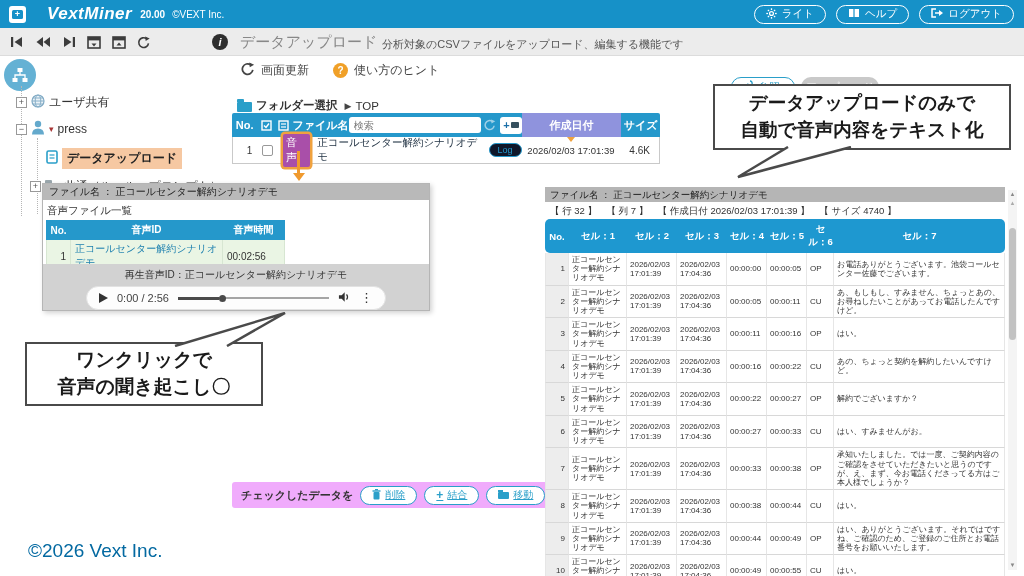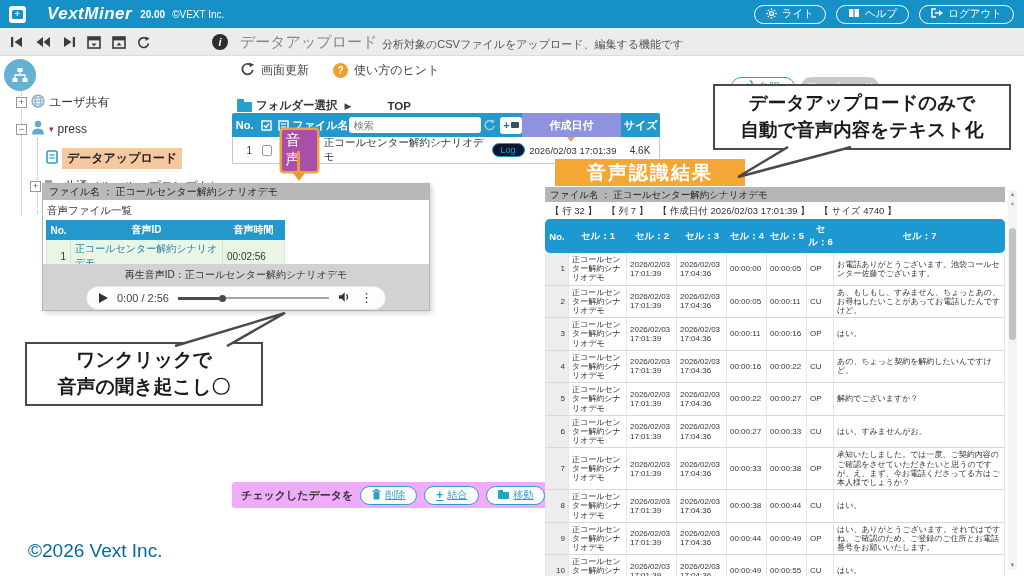--- a/index.html
+++ b/index.html
@@ -41,40 +41,40 @@
   
   .refresh-link { position:absolute; left:241px; top:62px; display:flex; align-items:center; gap:6px; font-size:12px; color:#444; cursor:pointer; z-index:3;}
   .hint-link { position:absolute; left:333px; top:62px; display:flex; align-items:center; gap:6px; font-size:12px; color:#444; cursor:pointer; z-index:3;}
   .q-circle { width:15px; height:15px; border-radius:50%; background:#f0a028; color:#fff; font-size:10px; font-weight:bold; display:flex; align-items:center; justify-content:center; }
   .btn-browse { position:absolute; left:731px; top:77px; width:64px; height:20px; border:1.5px solid #2a9fc9; border-radius:11px; background:#fff; color:#2a9fc9; font-size:11px; display:flex; align-items:center; justify-content:center; gap:4px; cursor:pointer; font-family:inherit; z-index:3;}
   .btn-upload { position:absolute; left:801px; top:77px; width:78px; height:20px; border:none; border-radius:11px; background:#c9c9c9; color:#fff; font-size:11px; display:flex; align-items:center; justify-content:center; cursor:pointer; font-family:inherit; z-index:3;}
   .folder-row { position:absolute; left:237px; top:98px; display:flex; align-items:center; gap:4px; font-size:11.5px; color:#333; font-weight:bold; z-index:3;}
   .folder-ic { width:15px; height:10px; background:#2a9fc9; border-radius:1px; position:relative; margin-top:2px;}
   .folder-ic::before { content:''; position:absolute; left:0; top:-3px; width:7px; height:3px; background:#2a9fc9; border-radius:1px 1px 0 0; }
   .path-arrow { font-size:9px; color:#444; margin-left:3px; }
-  .path-top { font-weight:bold; color:#333; cursor:pointer;margin-left:32px; }
+  .path-top { font-weight:normal; color:#333; cursor:pointer; }
 
   
   .file-table { position:absolute; left:232px; top:113px; width:428px; z-index:3; }
   .ft-head { height:24px; background:#2598cb; border-radius:2px 2px 0 0; display:flex; align-items:center; color:#fff; font-size:11px; font-weight:bold; }
   .ft-no { width:26px; text-align:center; }
   .ft-ic { width:18px; display:flex; justify-content:center; }
   .ft-fn { width:58px; text-align:center; }
   .ft-search { width:132px; height:16px; border:none; border-radius:3px; font-size:10px; padding:0 5px; color:#333; font-family:inherit; }
   .ft-refresh { width:18px; display:flex; justify-content:center; opacity:.65; cursor:pointer;}
   .ft-add { width:22px; height:17px; background:#fff; border:none; border-radius:3px; margin-left:2px; display:flex; align-items:center; justify-content:center; gap:1px; cursor:pointer; }
   .ft-add .plus { color:#1b6fa8; font-weight:bold; font-size:11px; line-height:10px;}
   .ft-add .mini-folder { width:8px; height:6px; background:#35505e; border-radius:1px; }
   .ft-created { width:102px; height:24px; background:#8f93dd; display:flex; align-items:center; justify-content:center; position:relative; margin-left:auto; cursor:pointer;}
   .sort-tri { position:absolute; bottom:-5px; left:50%; margin-left:-4px; width:0; height:0; border-left:4px solid transparent; border-right:4px solid transparent; border-top:5px solid #f0a23e; }
   .ft-size { width:40px; text-align:center; }
   .ft-row { height:27px; background:#fff; border:1px solid #c9c9c9; border-top:none; display:flex; align-items:center; font-size:10.5px; color:#333; }
   .ft-row .no { width:24px; text-align:right; padding-right:4px; font-size:10px; }
   .chk { width:11px; height:11px; border:1px solid #999; border-radius:2px; background:#fff; margin:0 5px 0 6px; cursor:pointer; }
-  .badge-voice { background:#a94fa9; color:#fff; font-size:15px; padding:1.5px 3px; border-radius:2px; box-shadow:0 0 0 2.5px #f0a23e; margin:0 7px 0 5px; }
+  .badge-voice { background:#a94fa9; color:#fff; font-size:11px; padding:1.5px 3px; border-radius:2px; box-shadow:0 0 0 2.5px #f0a23e; margin:0 7px 0 5px; }
   .fname { color:#234; }
   .log-pill { border:1px solid #2598cb; color:#2598cb; background:#0f172a; border-radius:8px; font-size:9px; height:14px; line-height:12px; padding:0 8px; margin-left:6px; cursor:pointer; font-family:inherit;}
   .ft-row .created { width:102px; margin-left:auto; text-align:center; font-size:9.5px; }
   .ft-row .size { width:40px; text-align:center; font-size:10px; }
 
   
   .annot-arrow { position:absolute; left:297px; top:151px; width:3px; height:22px; background:#f09a2e; z-index:6; }
   .annot-arrow::after { content:''; position:absolute; left:-4.5px; top:22px; border-left:6px solid transparent; border-right:6px solid transparent; border-top:8px solid #f09a2e; }
 
   
@@ -400,21 +400,20 @@
 
   <div class="callout callout-left">
     <svg class="tail" style="left:146px; top:-32px;" width="120" height="35" viewBox="0 0 120 35">
       <polygon points="2,34 112,1 54,34" fill="#fff"></polygon>
       <path d="M2,34 L112,1 L54,34" fill="none" stroke="#4a4a4a" stroke-width="2.5"></path>
     </svg>
     <span>ワンクリックで</span>
     <span>音声の聞き起こし〇</span>
   </div>
 
-  <div class="results-title">音声認識結果</div>
   <div class="results">
     <div class="r-header">ファイル名 ： 正コールセンター解約シナリオデモ</div>
     <div class="r-meta">【 行 32 】　【 列 7 】　【 作成日付 2026/02/03 17:01:39 】　【 サイズ 4740 】</div>
     <table class="r-table">
       <colgroup>
         <col class="rc0">
           <col class="rc1">
           <col class="rc2">
           <col class="rc3">
         <col class="rc4">

